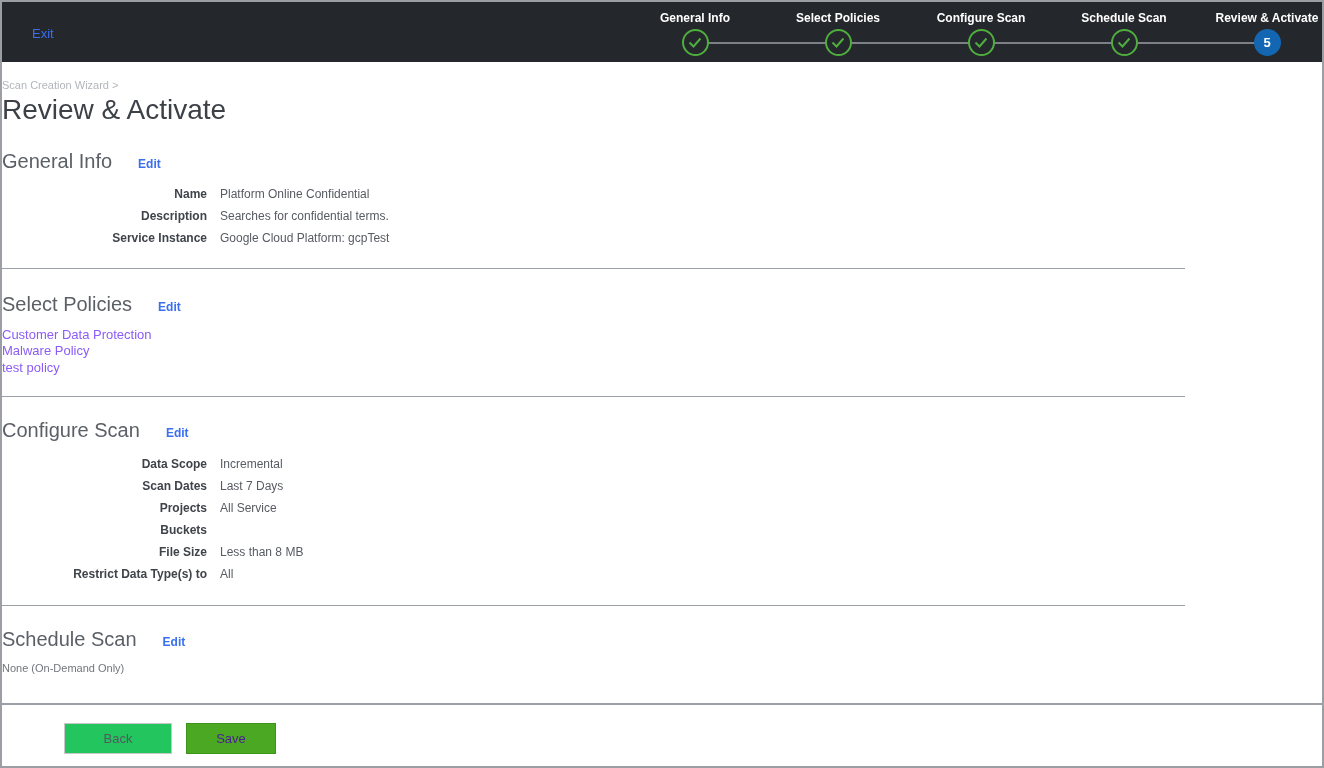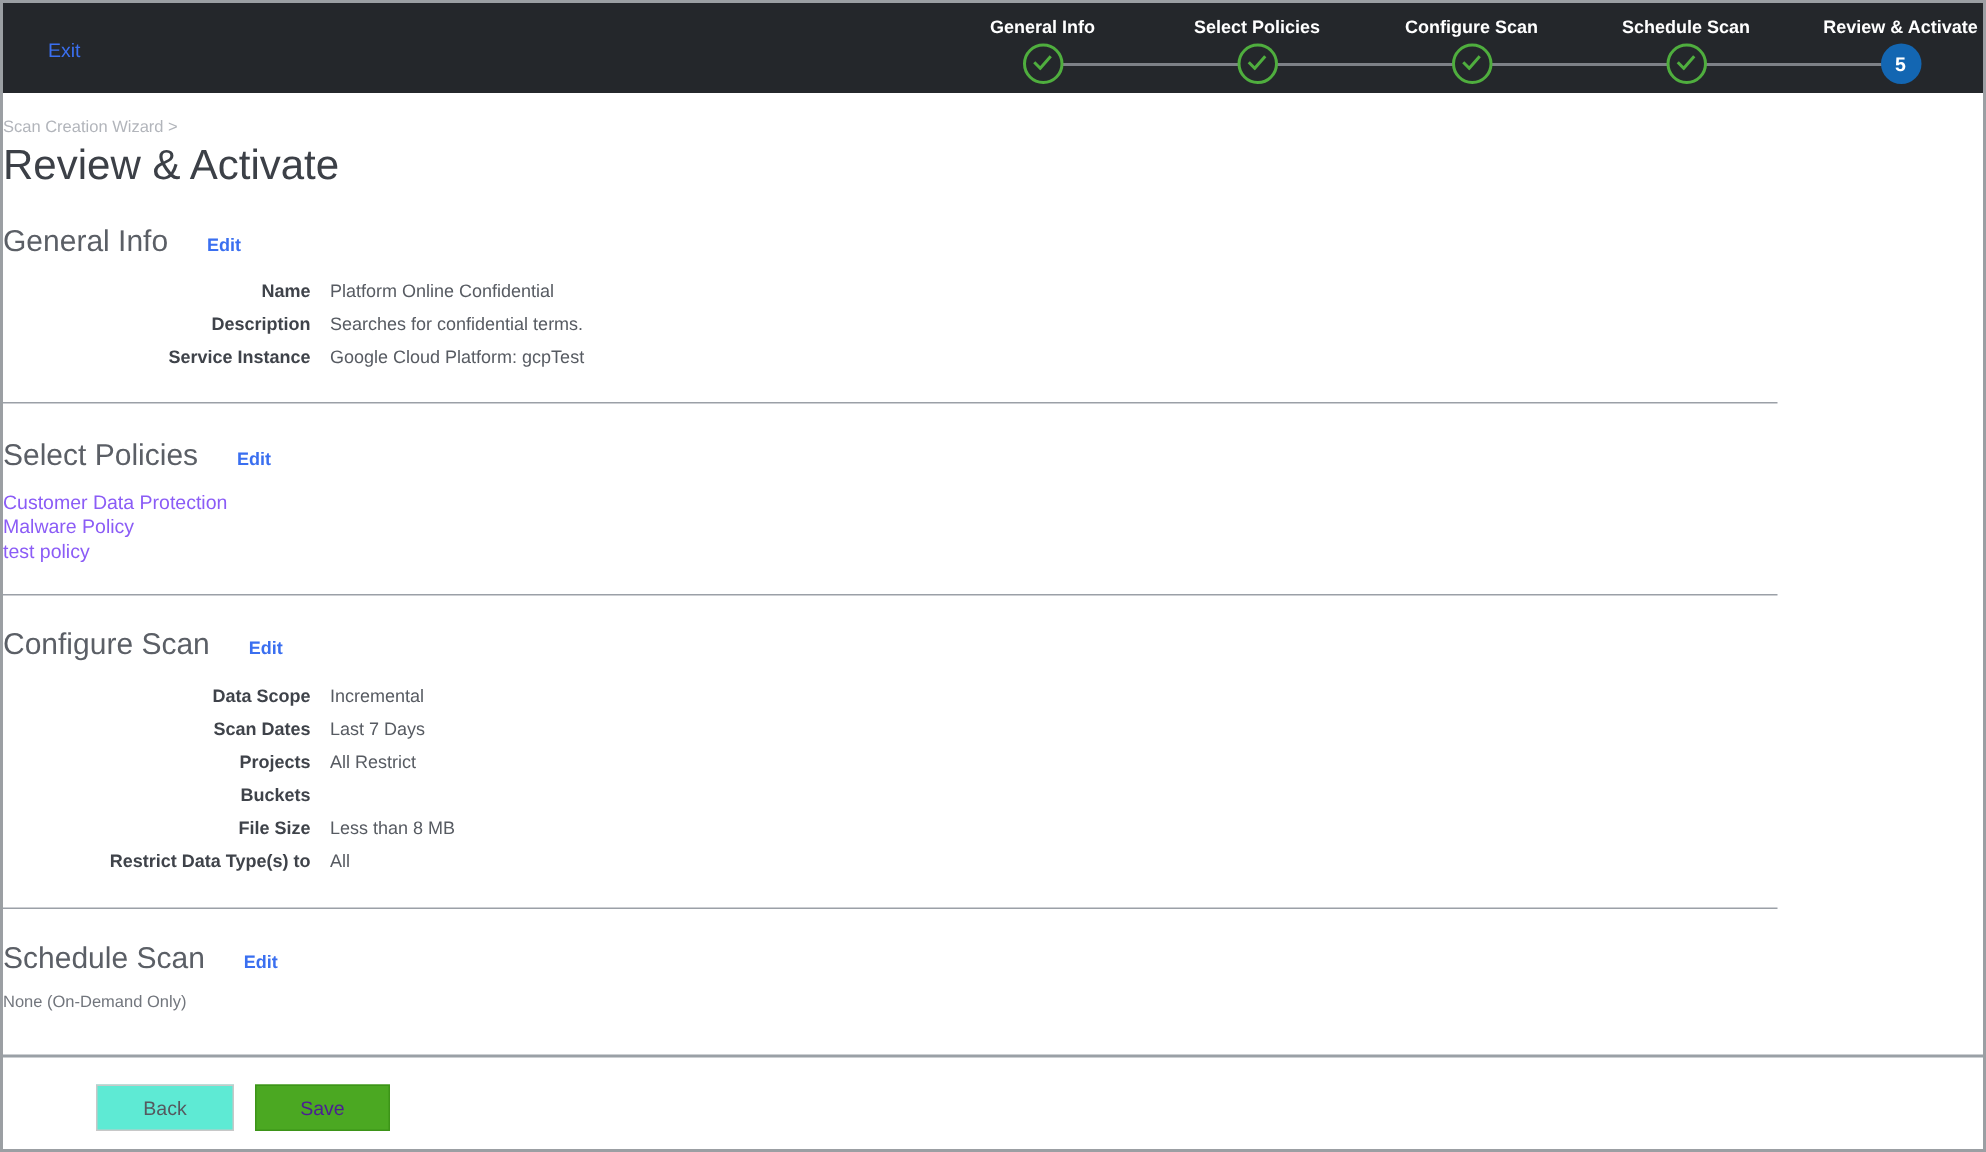--- a/index.html
+++ b/index.html
@@ -167,22 +167,22 @@
     left: 62px; top: 721px;
     display: flex;
   }
   .btn {
     height: 31px;
     font-family: "Liberation Sans", "DejaVu Sans", sans-serif;
     font-size: 13px;
     cursor: pointer;
   }
   .btn-back {
-    width: 92px;
-    background: #5eead4;
+    width: 108px;
+    background: #22c55e;
     border: 1px solid #c8c8c8;
     color: #55595f;
   }
   .btn-save {
     width: 90px;
     margin-left: 14px;
     background: #4ba822;
     border: 1px solid #3d9418;
     color: #4c1d95;
   }
@@ -297,21 +297,21 @@
       <div class="field-row">
         <span class="field-label">Data Scope</span>
         <span class="field-value">Incremental</span>
       </div>
       <div class="field-row">
         <span class="field-label">Scan Dates</span>
         <span class="field-value">Last 7 Days</span>
       </div>
       <div class="field-row">
         <span class="field-label">Projects</span>
-        <span class="field-value">All Restrict</span>
+        <span class="field-value">All Service</span>
       </div>
       <div class="field-row">
         <span class="field-label">Buckets</span>
         <span class="field-value"></span>
       </div>
       <div class="field-row">
         <span class="field-label">File Size</span>
         <span class="field-value">Less than 8 MB</span>
       </div>
       <div class="field-row">

